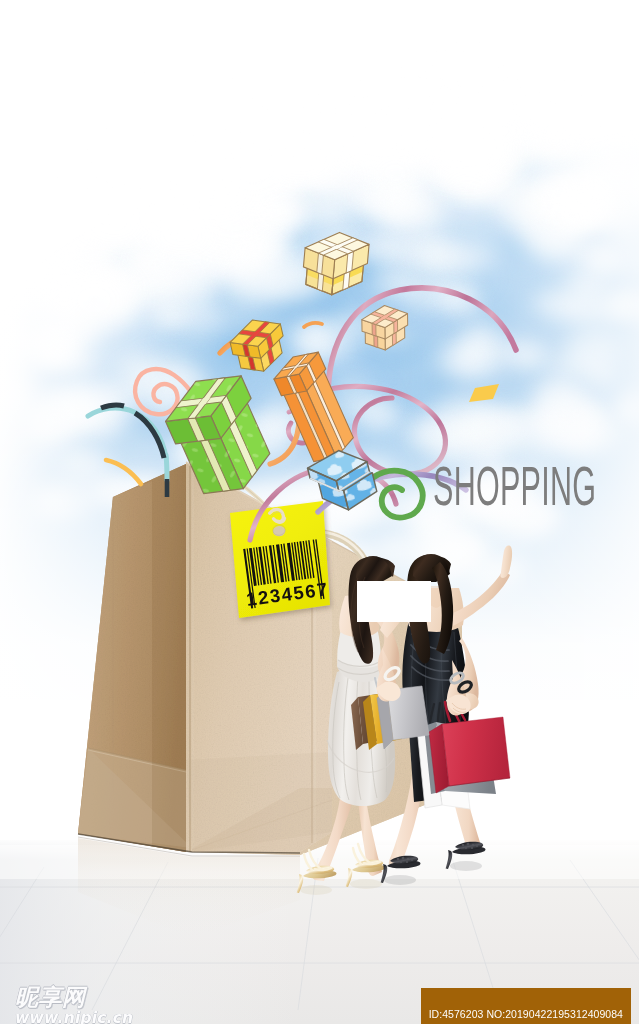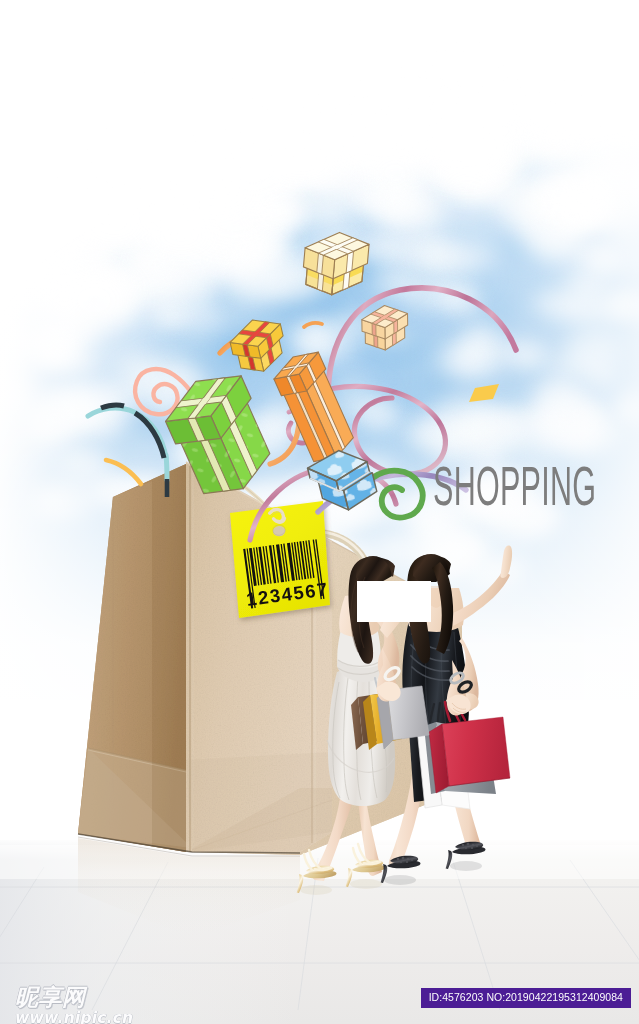--- a/index.html
+++ b/index.html
@@ -28,23 +28,23 @@
   }
   #wm-logo{position:absolute;left:15px;top:8px;display:flex;align-items:baseline;flex-direction:column;}
   #wm-cn{font-family:"DejaVu Sans",sans-serif;font-weight:bold;font-size:23px;line-height:23px;color:#fbfbfc;
     letter-spacing:0.5px;font-style:italic;
     text-shadow:0 0 0.6px #b9bcc4, 0.6px 0 0.6px #b9bcc4, -0.6px 0 0.6px #b9bcc4,
                 0 0.6px 0.6px #b9bcc4, 0 -0.6px 0.6px #b9bcc4, 1.2px 1.2px 0 #c6c9d0;}
   #wm-site{font-family:"DejaVu Sans",sans-serif;font-style:italic;font-weight:bold;font-size:15.5px;color:#fcfcfd;
     letter-spacing:0.2px;
     text-shadow:0 0 0.5px #c2c5cc, 0.5px 0 0.5px #c2c5cc, -0.5px 0 0.5px #c2c5cc,
                 0 0.5px 0.5px #c2c5cc, 0 -0.5px 0.5px #c2c5cc;}
-  #wm-id{position:absolute;right:8px;top:10px;background:#4c1d95;color:#fdfdfd;
+  #wm-id{position:absolute;right:8px;top:10px;background:#a16207;color:#fdfdfd;
     font-family:"Liberation Sans",sans-serif;font-size:10.5px;line-height:13px;
-    padding:3px 8px 4px 8px;letter-spacing:0.05px;}
+    padding:20px 8px 4px 8px;letter-spacing:0.05px;}
 </style>
 </head>
 <body>
 
 <div id="poster">
 
 <svg width="639" height="1024" viewBox="0 0 639 1024">
   <defs>
     <radialGradient id="blueBlob" cx="0.5" cy="0.5" r="0.5">
       <stop offset="0%" stop-color="#5ea6df" stop-opacity="0.95"></stop>

